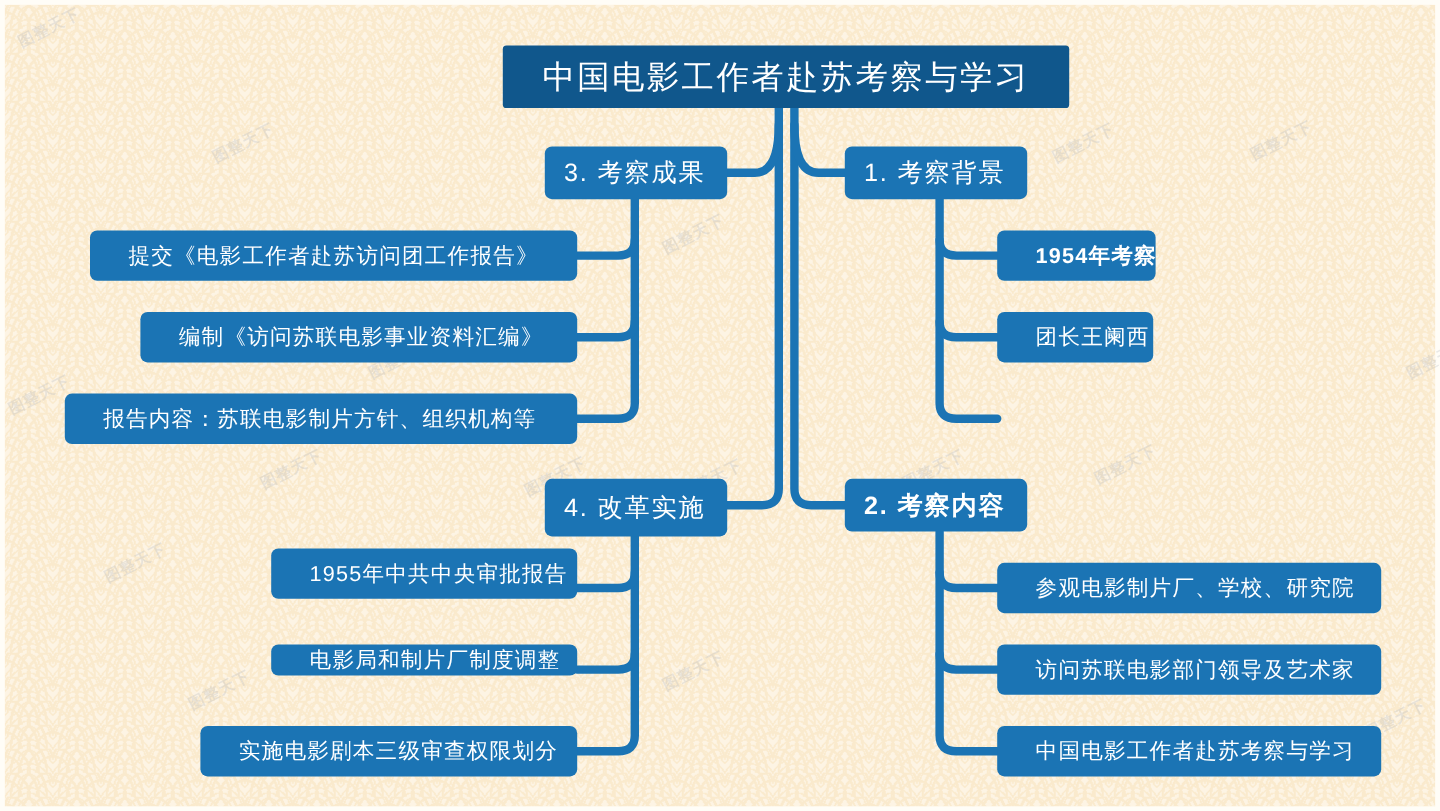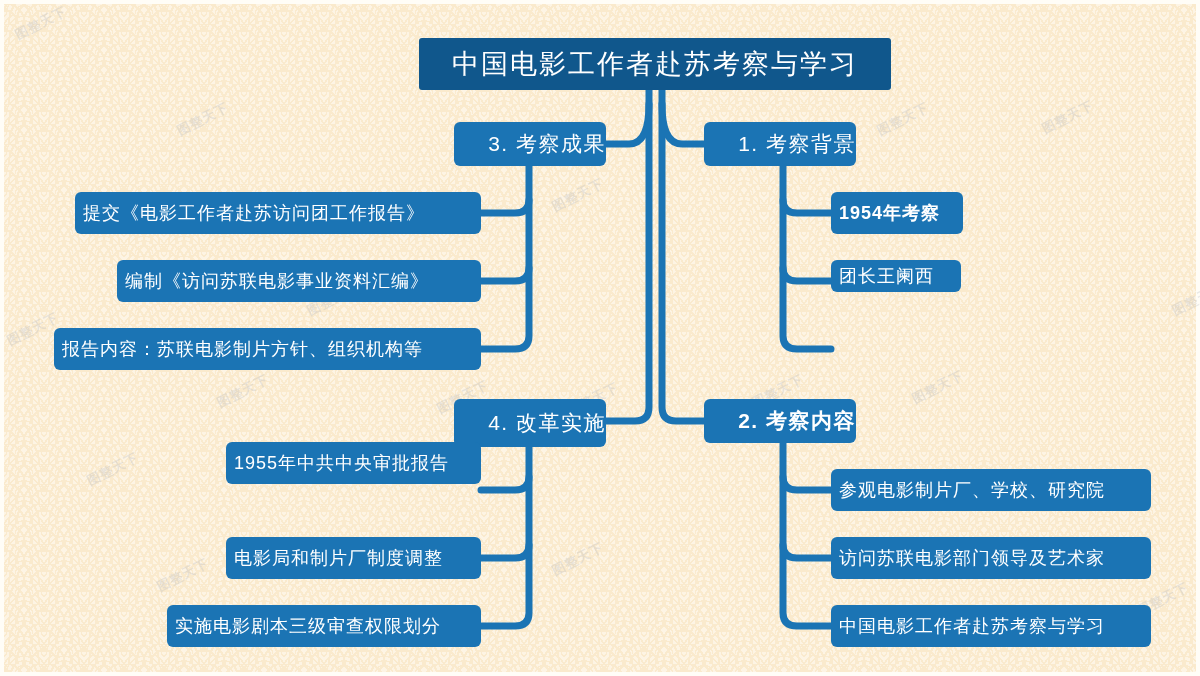--- a/index.html
+++ b/index.html
@@ -57,29 +57,29 @@
     border-radius:3px;
     font-size:27px;
     padding:0 22px;
     justify-content:center;
     letter-spacing:2px;
   }
   .branch{
     background:#1b74b4;
     border-radius:6px;
     font-size:21px;
-    padding:0 0;
-    justify-content:flex-end;
+    padding:0 16px;
+    justify-content:flex-start;
     letter-spacing:1.5px;
   }
   .leaf{
     background:#1b74b4;
     border-radius:6px;
     font-size:18px;
-    padding:0 8px;
+    padding:0 32px;
     text-align:right;
   }
   .leaf.right{justify-content:flex-start;}
   .leaf.left{justify-content:flex-start;}
 </style>
 </head>
 <body>
 
 <div id="mindmap">
 
@@ -136,21 +136,21 @@
   <div class="node root" style="left:415px;top:34px;width:472px;height:52px;">
     <span>中国电影工作者赴苏考察与学习</span>
   </div>
 
   <div class="node branch" style="left:700px;top:118px;width:152px;height:44px;">
     <span>1. 考察背景</span>
   </div>
   <div class="node leaf right" style="left:827px;top:188px;width:132px;height:42px;font-weight:bold;">
     <span>1954年考察</span>
   </div>
-  <div class="node leaf right" style="left:827px;top:256px;width:130px;height:32px;font-family:Liberation Mono, monospace;">
+  <div class="node leaf right" style="left:827px;top:256px;width:130px;height:42px;font-family:Liberation Mono, monospace;">
     <span>团长王阑西</span>
   </div>
 
   <div class="node branch" style="left:700px;top:395px;width:152px;height:44px;font-weight:bold;">
     <span>2. 考察内容</span>
   </div>
   <div class="node leaf right" style="left:827px;top:465px;width:320px;height:42px;">
     <span>参观电影制片厂、学校、研究院</span>
   </div>
   <div class="node leaf right" style="left:827px;top:533px;width:320px;height:42px;">
@@ -169,23 +169,23 @@
   <div class="node leaf left" style="left:113px;top:256px;width:364px;height:42px;">
     <span>编制《访问苏联电影事业资料汇编》</span>
   </div>
   <div class="node leaf left" style="left:50px;top:324px;width:427px;height:42px;">
     <span>报告内容：苏联电影制片方针、组织机构等</span>
   </div>
 
   <div class="node branch" style="left:450px;top:395px;width:152px;height:48px;">
     <span>4. 改革实施</span>
   </div>
-  <div class="node leaf left" style="left:222px;top:438px;width:255px;height:42px;">
+  <div class="node leaf left" style="left:222px;top:453px;width:255px;height:42px;">
     <span>1955年中共中央审批报告</span>
   </div>
-  <div class="node leaf left" style="left:222px;top:533px;width:255px;height:42px;">
+  <div class="node leaf left" style="left:222px;top:533px;width:255px;height:26px;">
     <span>电影局和制片厂制度调整</span>
   </div>
   <div class="node leaf left" style="left:163px;top:601px;width:314px;height:42px;">
     <span>实施电影剧本三级审查权限划分</span>
   </div>
 
 </div>
 
 </body></html>

